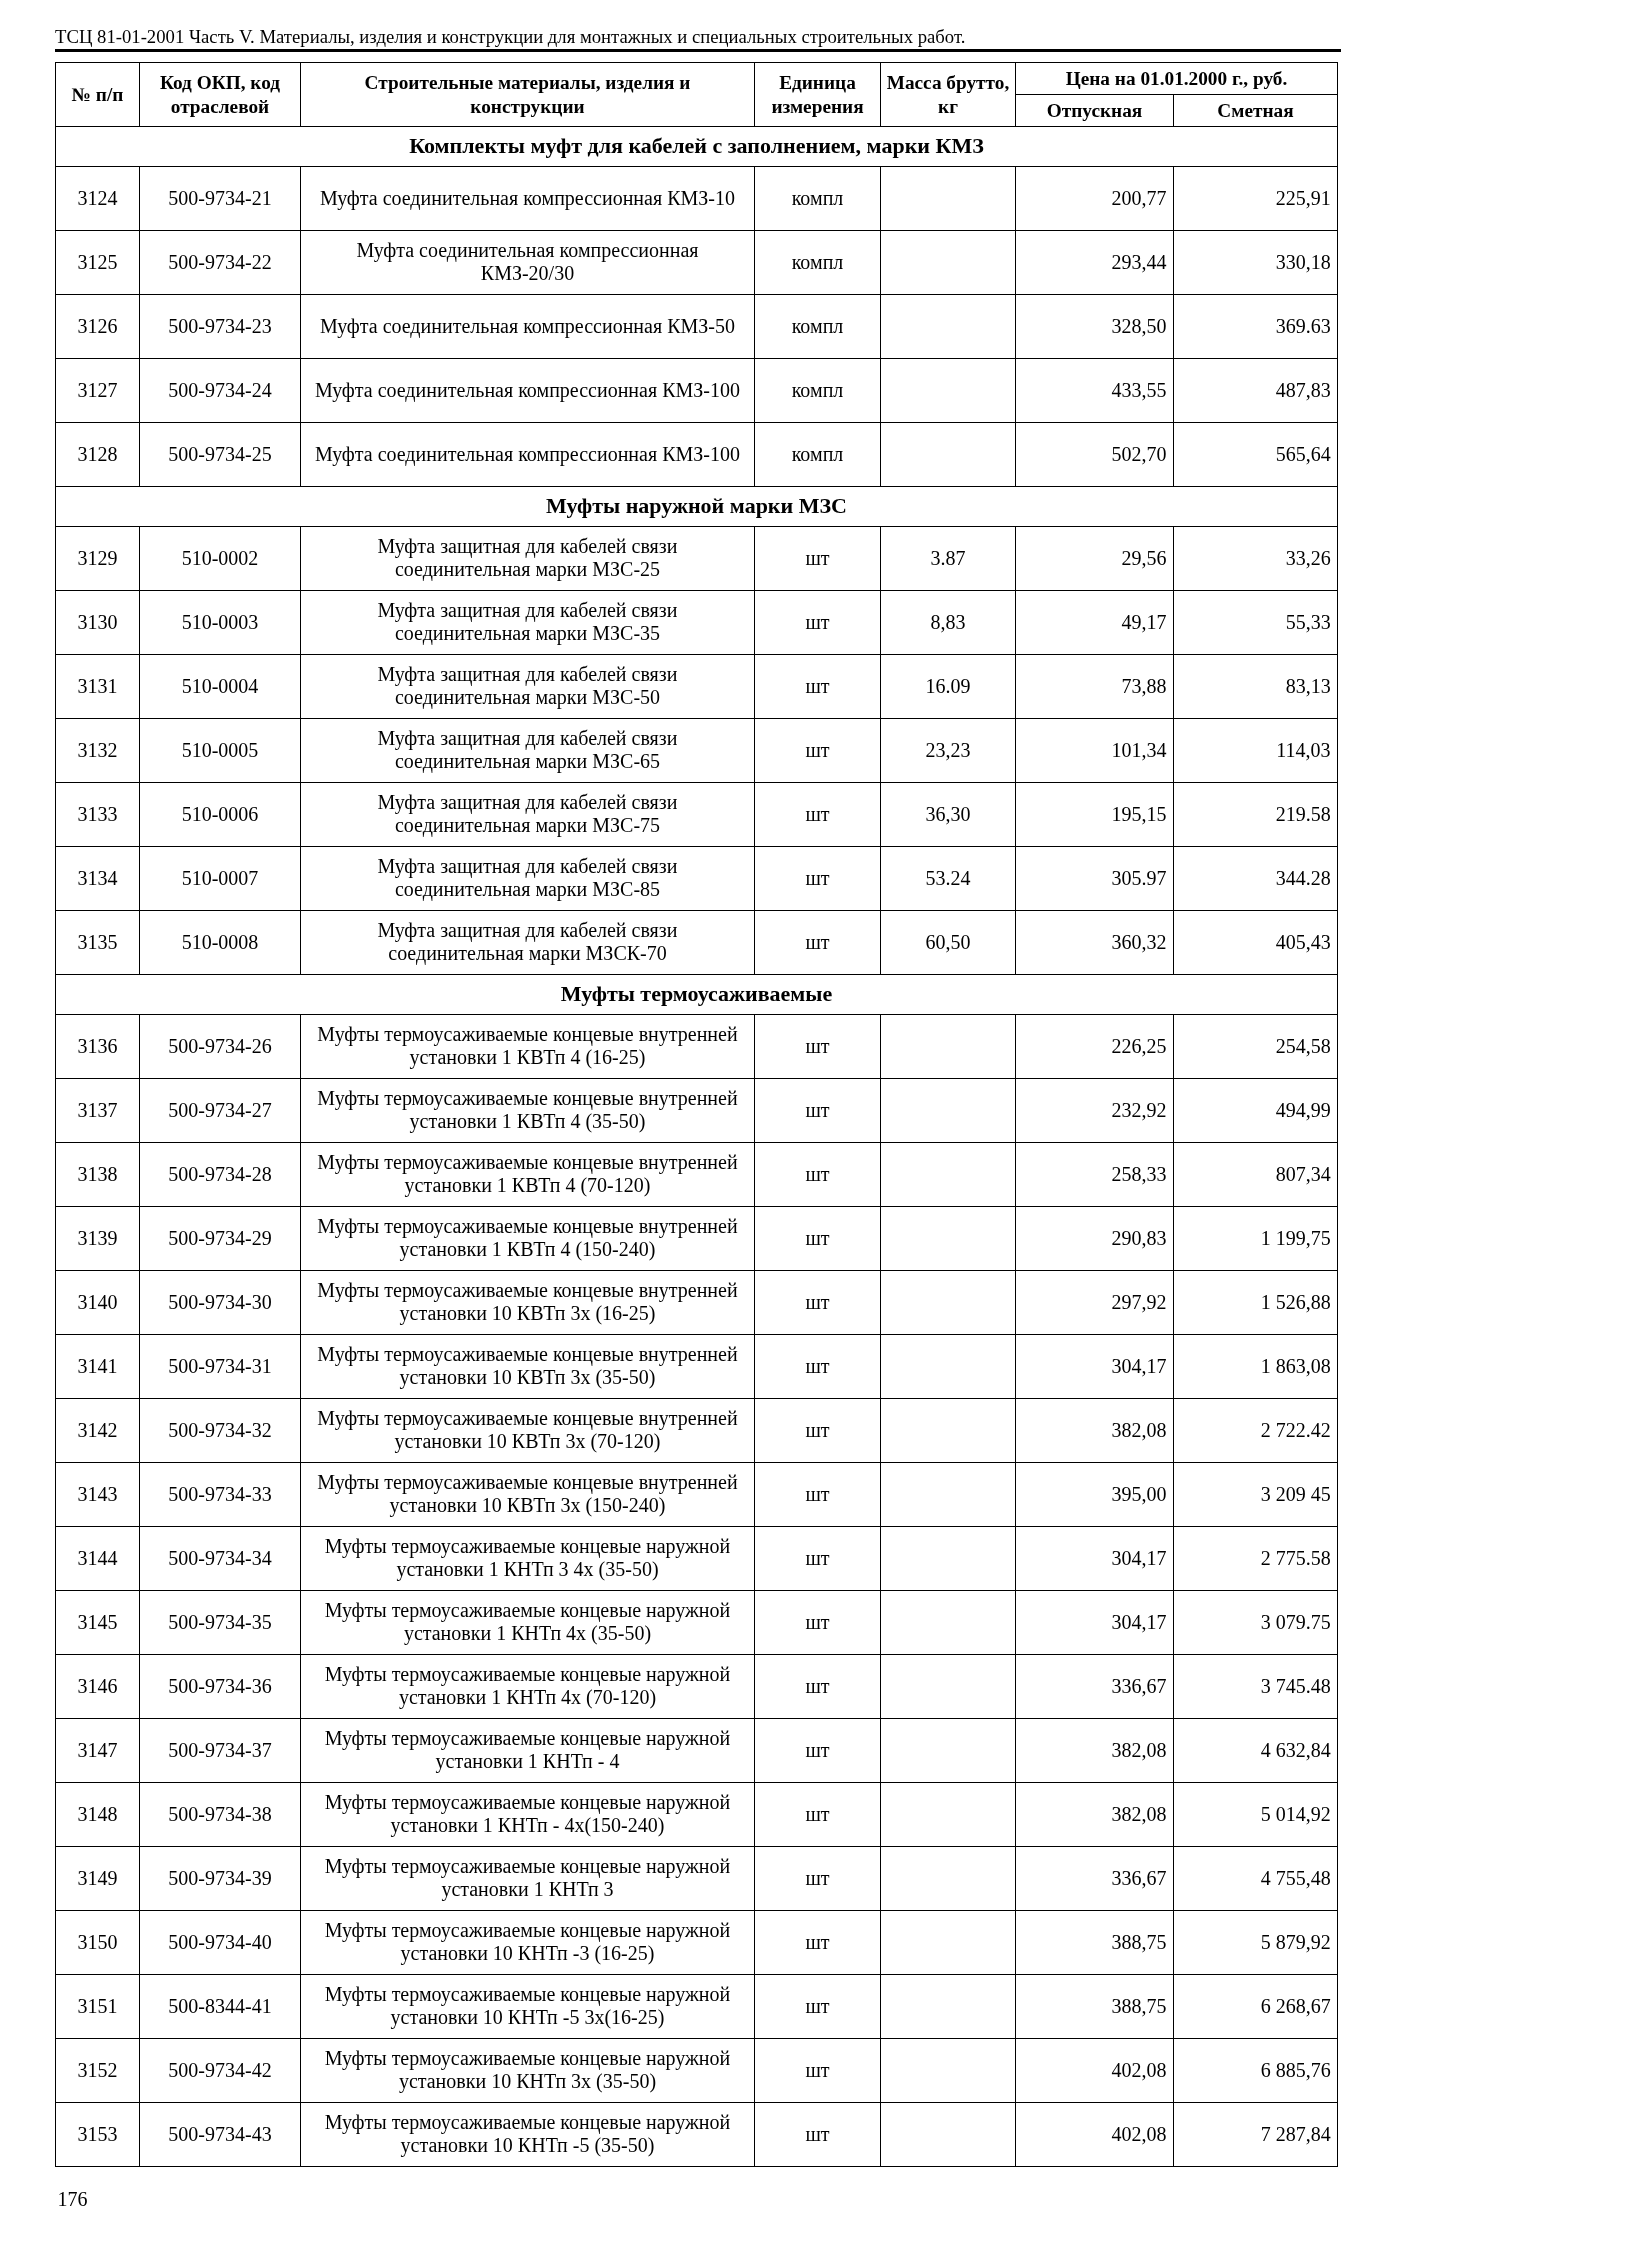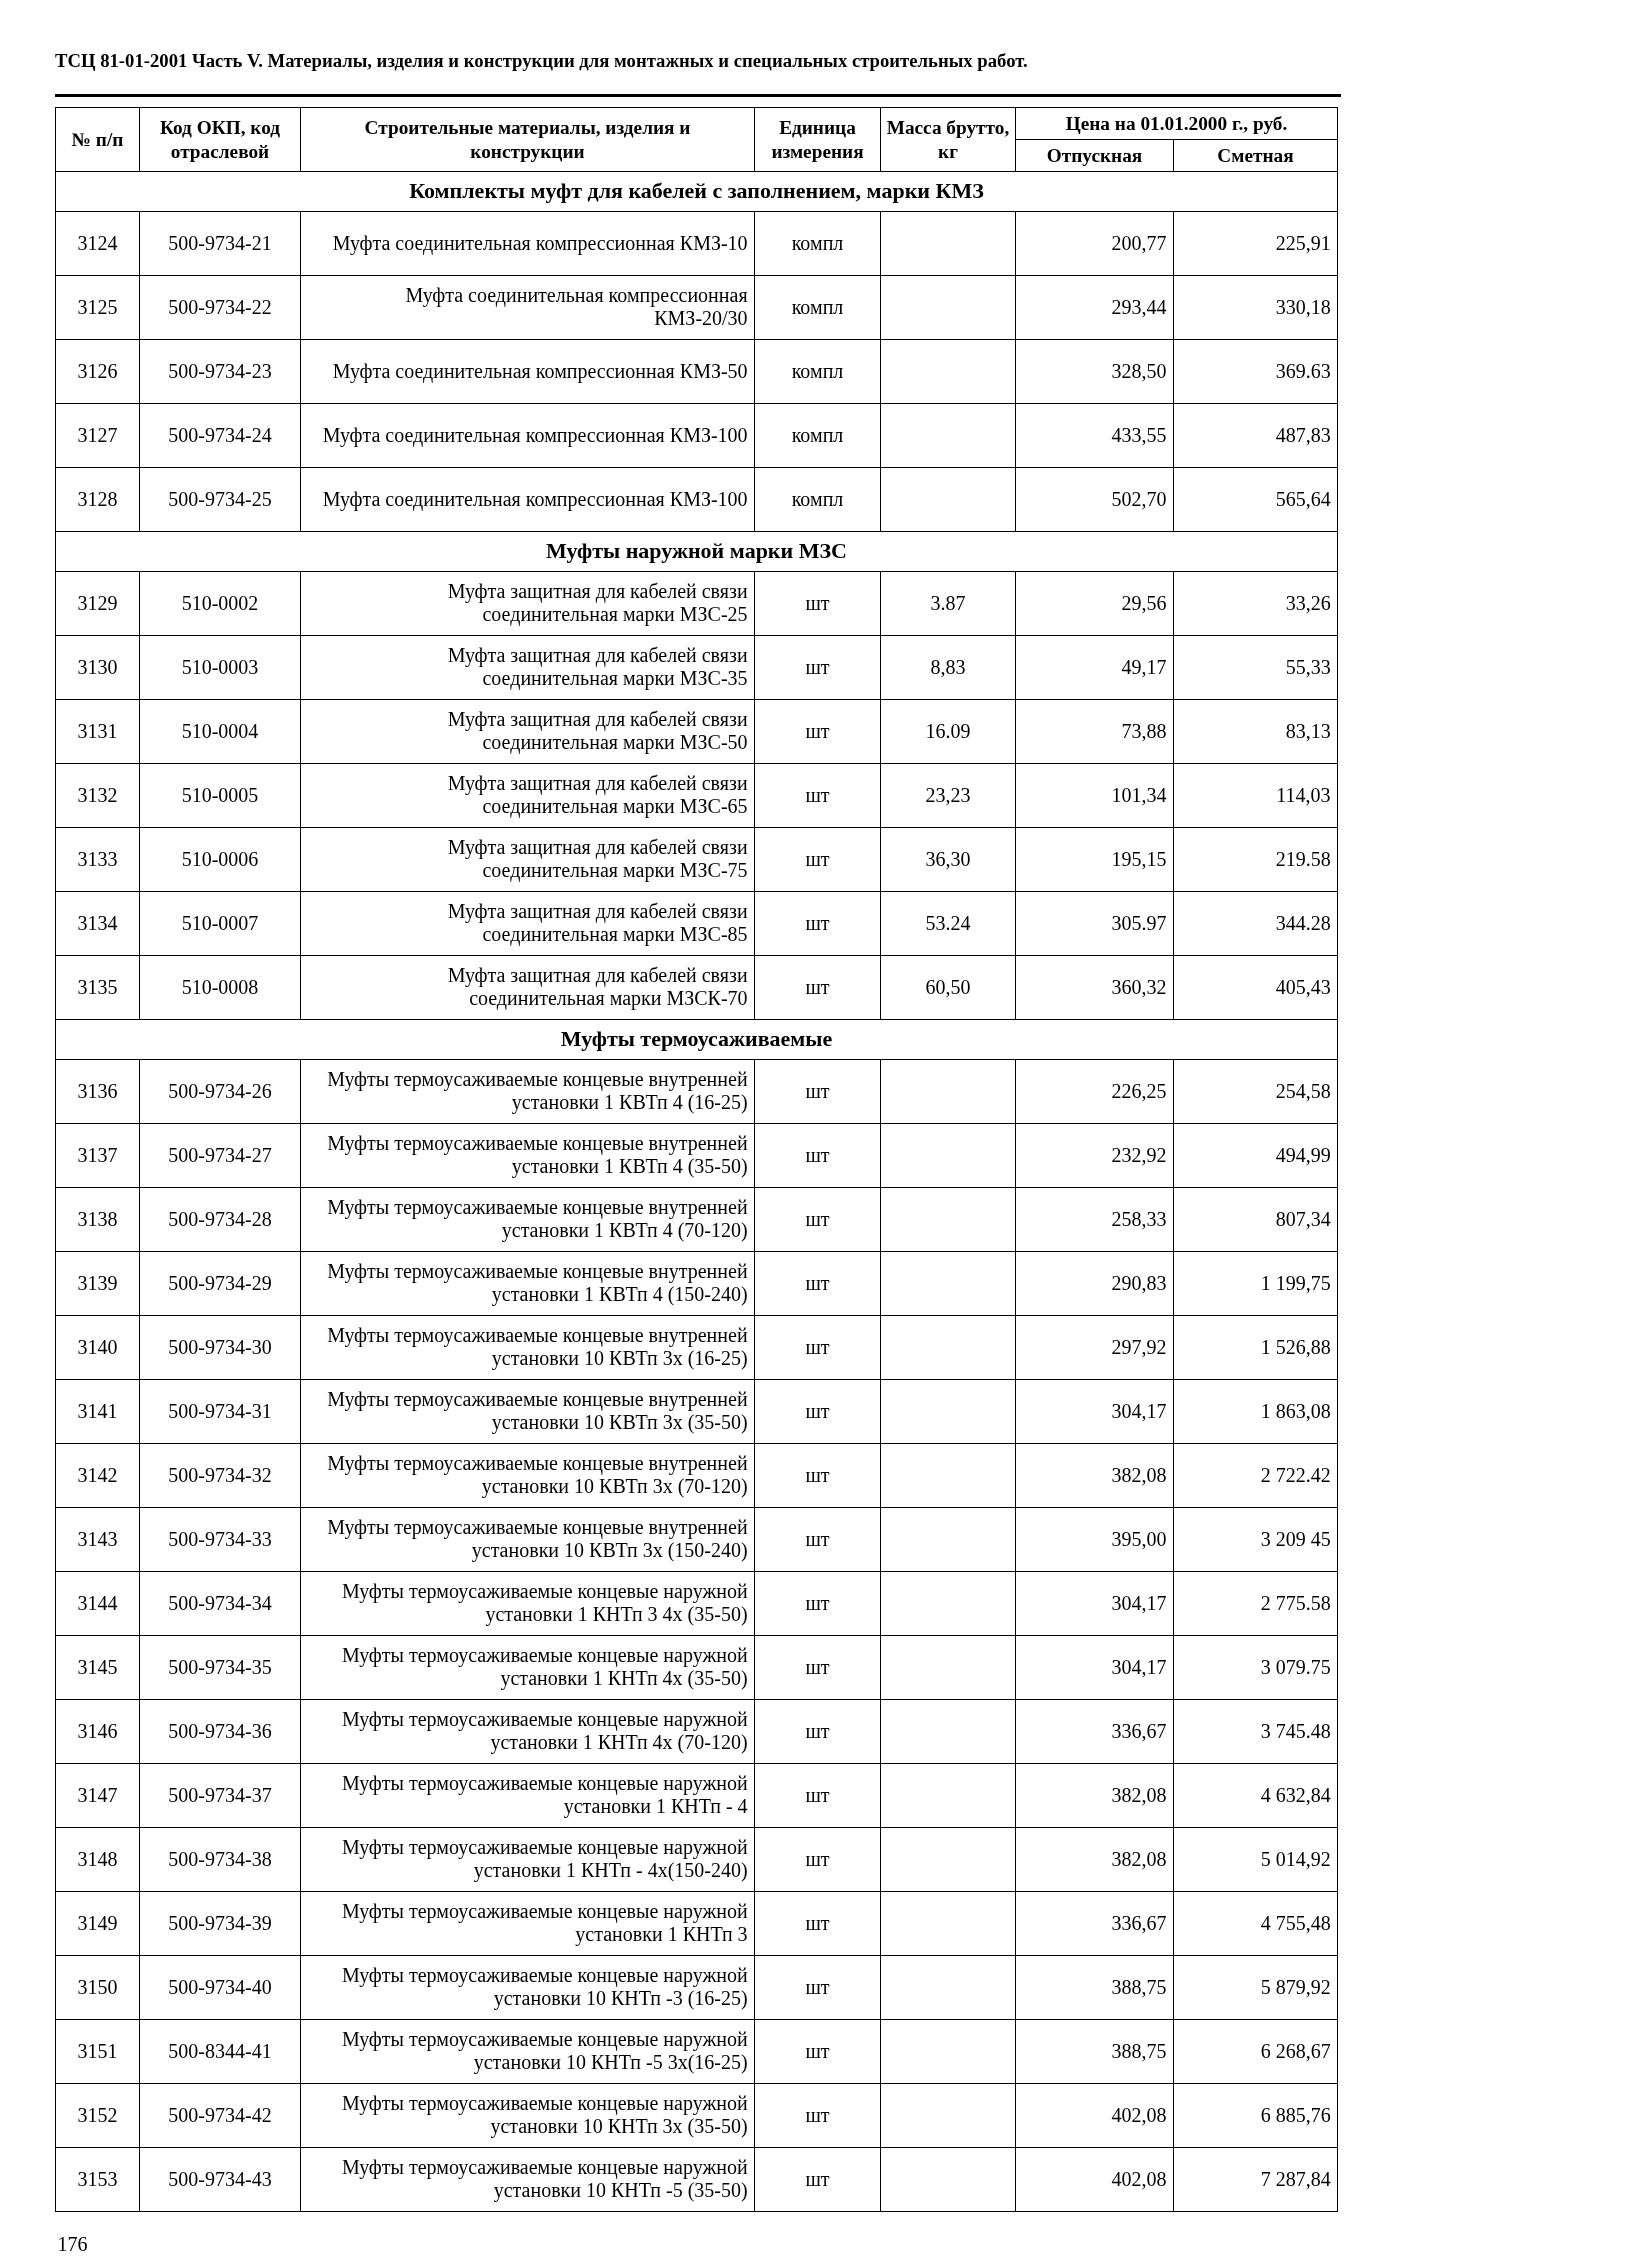--- a/index.html
+++ b/index.html
@@ -11,27 +11,26 @@
   }
   .page {
     position: relative;
     width: 1644px;
     height: 2261px;
     background: #ffffff;
     box-sizing: border-box;
     padding: 24.5px 303px 0 55px;
   }
   .doc-header {
-    font-weight: bold;
+    font-weight: normal;
     font-size: 18.7px;
     line-height: 1.3;
     border-bottom: 3.9px solid #000;
-    padding-bottom: 21px;
+    padding-bottom: 0;
     margin-bottom: 10.3px;
-    margin-top: 24px;
   }
   table.price-table {
     border-collapse: collapse;
     table-layout: fixed;
     width: 1282px;
     font-size: 20px;
   }
   table.price-table th,
   table.price-table td {
     border: 1.3px solid #000;
@@ -58,21 +57,21 @@
     font-size: 22px;
     height: 40px;
     padding: 1.3px 3.9px;
   }
   tr.data-row { height: 64px; }
   tr.data-row td {
     padding: 2.6px 6.4px;
     line-height: 1.18;
   }
   td.c-num, td.c-code, td.c-unit, td.c-mass { text-align: center; }
-  td.c-name { text-align: right; padding-left: 9px; }
+  td.c-name { text-align: center; padding-left: 9px; }
   td.c-otp, td.c-smet { text-align: right; padding-right: 18px; }
   .page-number {
     font-size: 20px;
     margin-top: 21px;
     padding-left: 2.6px;
   }
 </style>
 </head>
 <body>
 

